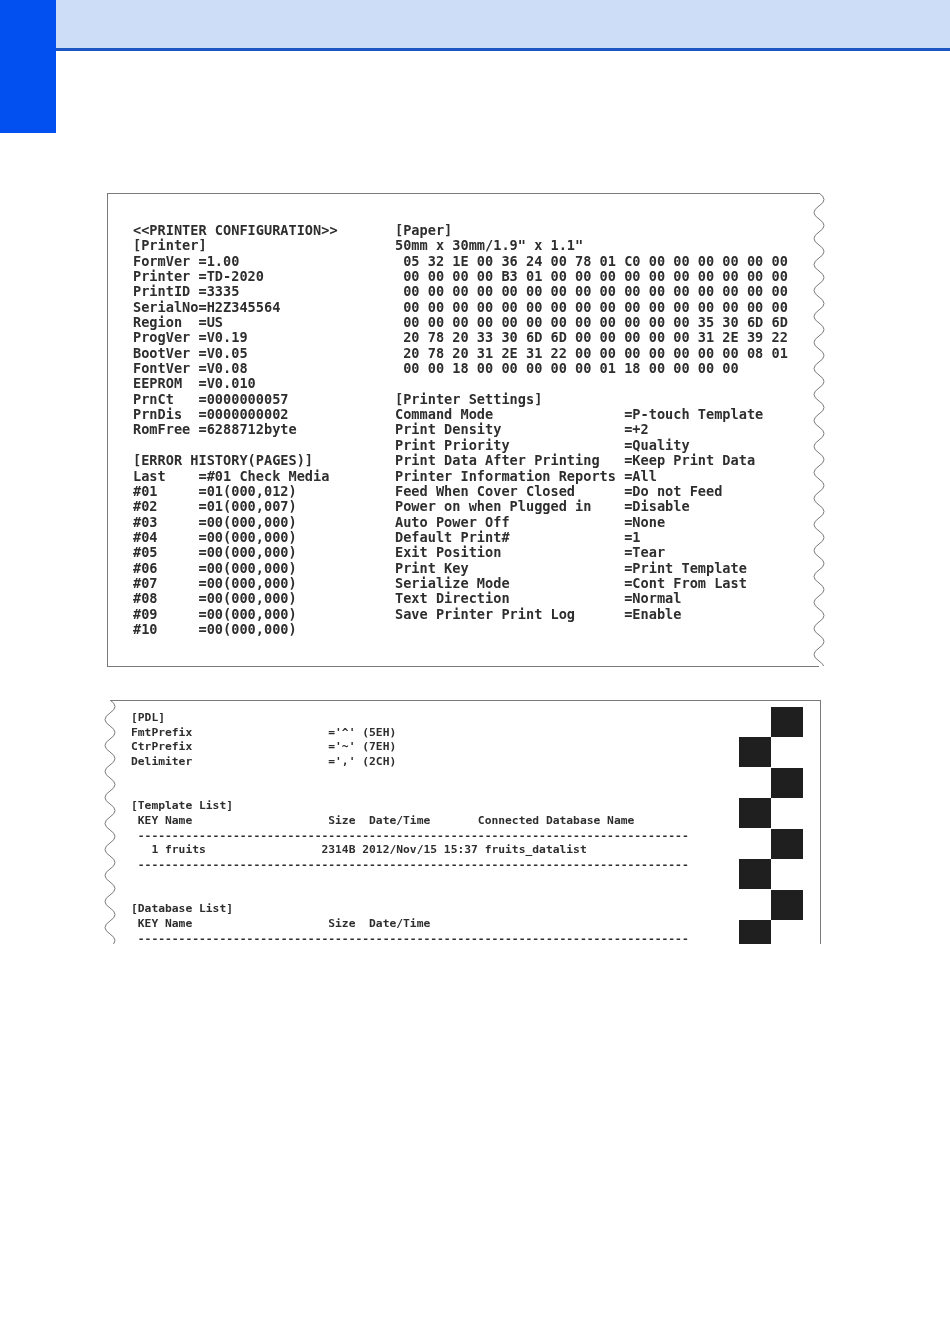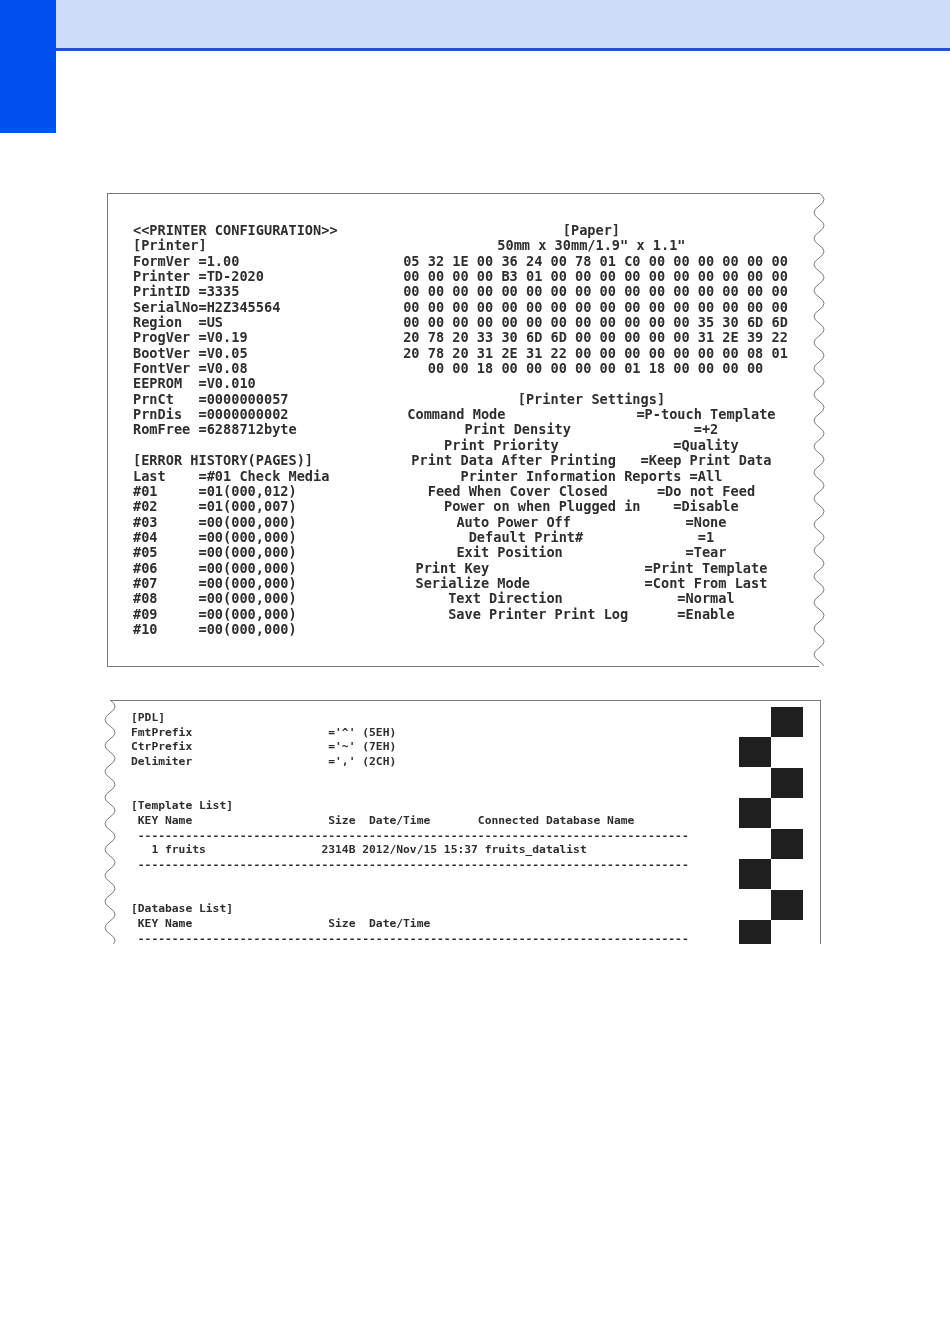--- a/index.html
+++ b/index.html
@@ -60,21 +60,21 @@
   
   pre.print-text {
     position: absolute;
     margin: 0;
     white-space: pre;
     color: var(--ink, #2e2e2e);
     font-family: "DejaVu Sans Mono", "Liberation Mono", monospace;
     font-weight: 700;
   }
   #config-left  { left: 133px; top: 223px; font-size: 13.6px; line-height: 15.35px; }
-  #config-right { left: 395px; top: 223px; font-size: 13.6px; line-height: 15.35px; text-align: center; }
+  #config-right { left: 395px; top: 223px; font-size: 13.6px; line-height: 15.35px; }
   #pdl-text     { left: 131px; top: 711px; font-size: 11.3px; line-height: 14.7px; }
 
   
   #checker-pattern { position: absolute; left: 0; top: 0; width: 950px; height: 1344px; pointer-events: none; }
   .checker-square {
     position: absolute;
     width: 32px; height: 30px;
     background: var(--checker-black, #1f1f1f);
   }
 

